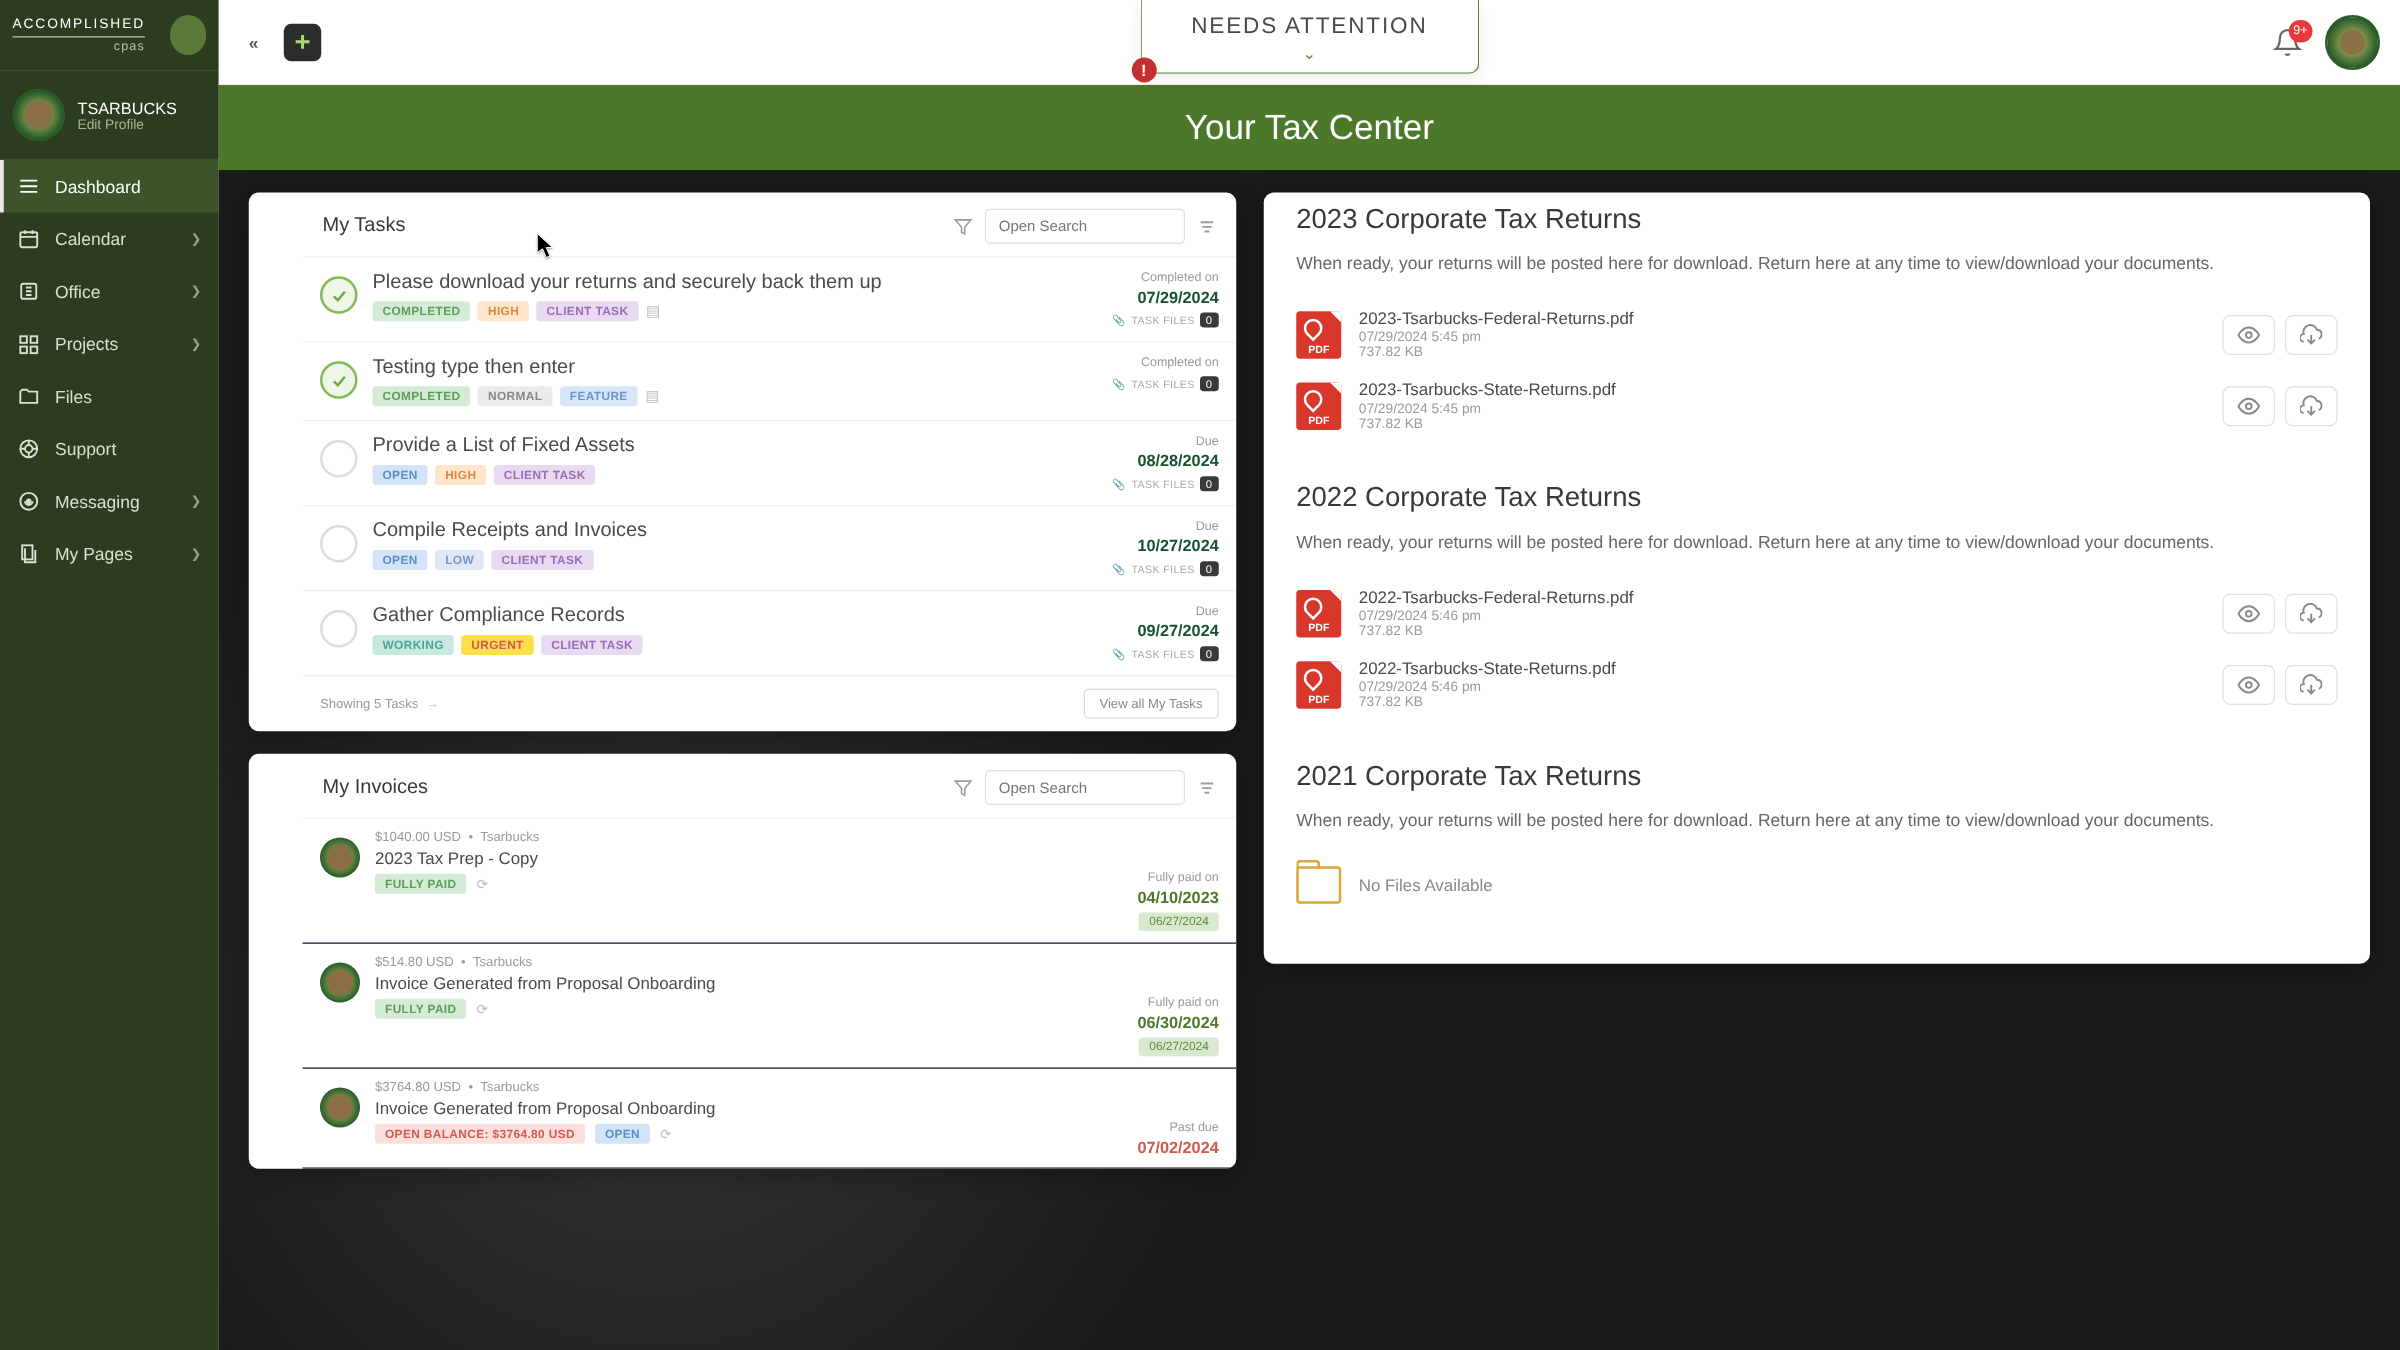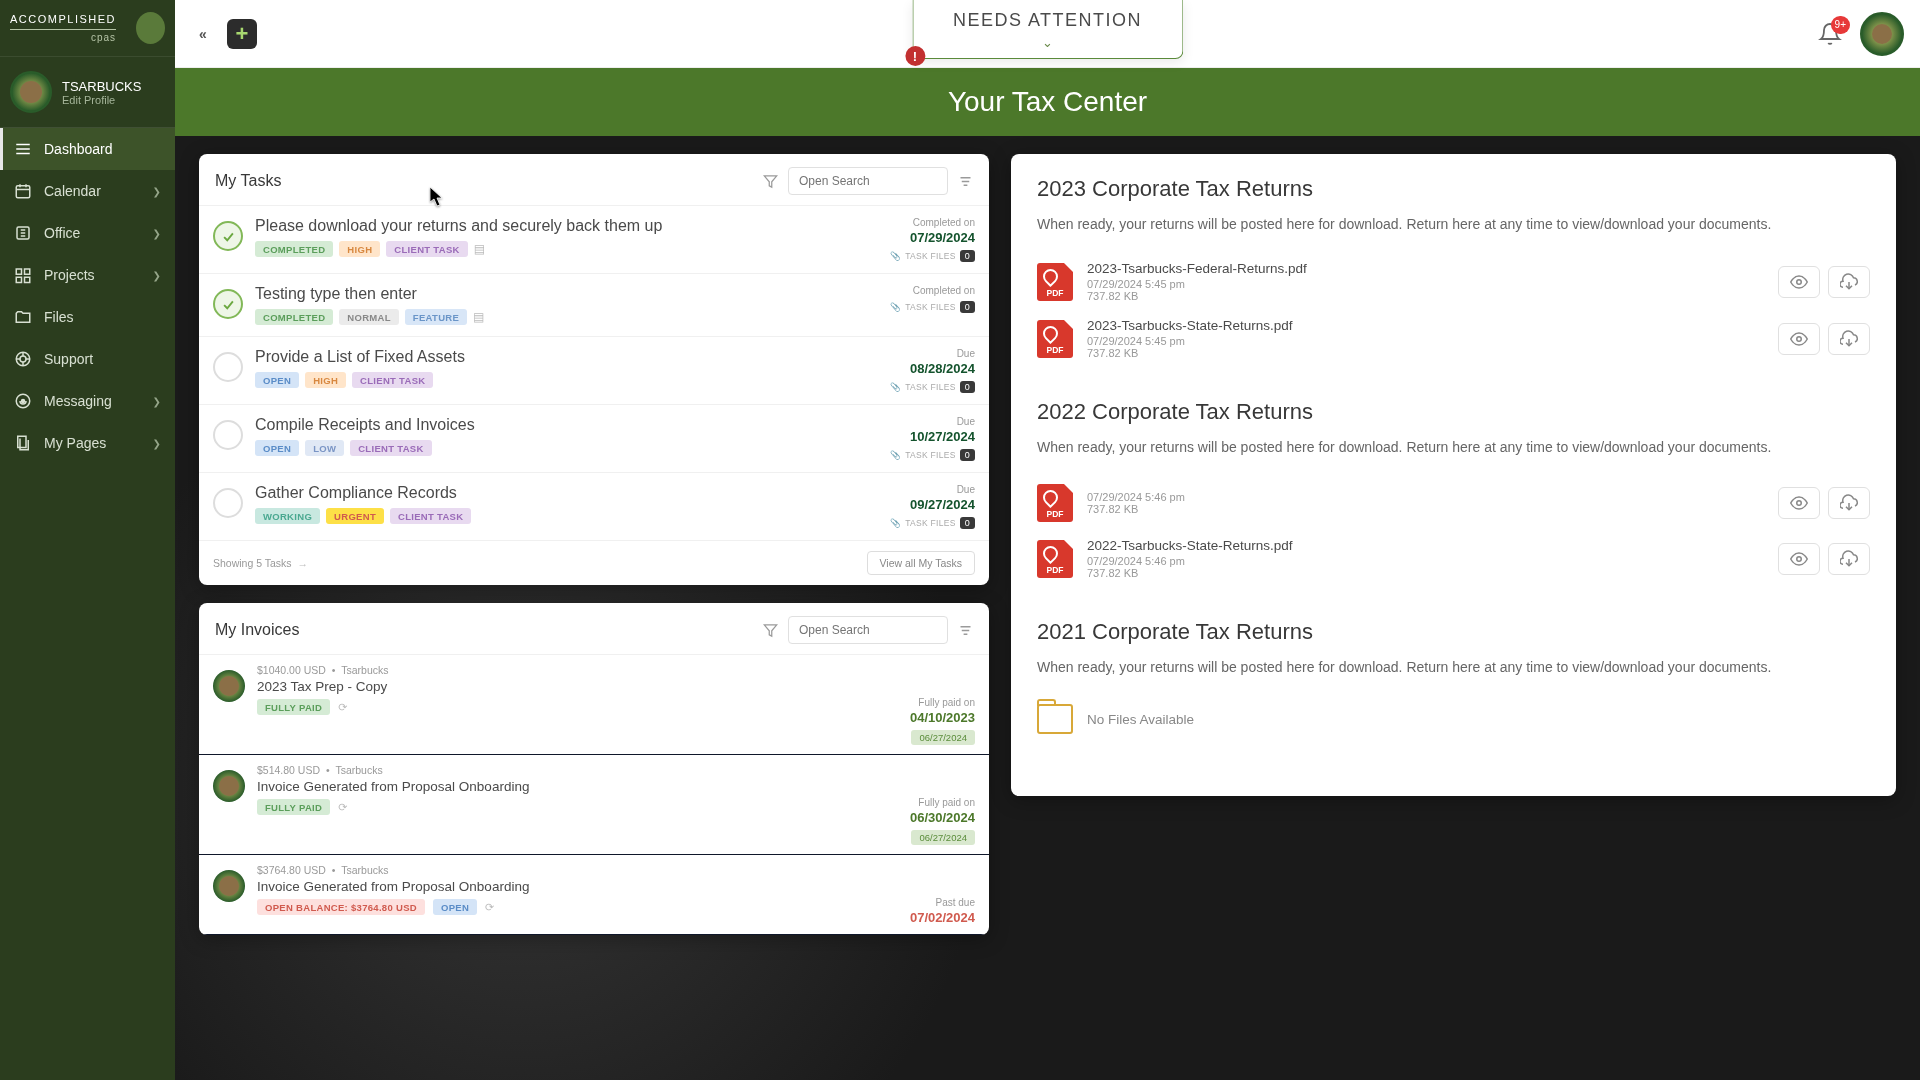--- a/index.html
+++ b/index.html
@@ -40,21 +40,21 @@
 .bell-badge { position: absolute; top: -6px; right: -8px; background: #e73939; color: #fff; font-size: 10px; min-width: 18px; height: 18px; border-radius: 10px; display: flex; align-items: center; justify-content: center; padding: 0 4px; }
 .top-avatar { width: 44px; height: 44px; border-radius: 50%; border: 2px solid #2a5c2a; background: radial-gradient(circle, #d4c86a 0%, #2a5c2a 70%); cursor: pointer; position: relative; }
 .top-avatar::after { content: ''; position: absolute; inset: 10px; border-radius: 50%; background: #8b6f47; }
 
 .page-header { background: #4c782a; padding: 18px; text-align: center; color: #fff; font-size: 28px; font-weight: 400; }
 
 .content { flex: 1; padding: 18px 24px; display: flex; gap: 22px; overflow: auto; background: radial-gradient(circle at 20% 70%, rgba(80,80,80,0.5), transparent 30%), #1a1a1a; }
 .col-left { width: 790px; display: flex; flex-direction: column; gap: 18px; }
 .col-right { flex: 1; }
 
-.card { background: #fff; border-radius: 8px; box-shadow: 0 4px 20px rgba(0,0,0,0.3); overflow: hidden; }
+.card { background: #fff; border-radius: 8px; box-shadow: 0 4px 20px rgba(0,0,0,0.3); overflow: hidden; padding-left: 43px; }
 .card-header { display: flex; align-items: center; padding: 13px 16px 10px; border-bottom: 1px solid #f0f0f0; }
 .card-title { font-size: 16px; color: #383838; font-weight: 500; }
 .card-header-right { margin-left: auto; display: flex; align-items: center; gap: 10px; }
 .filter-icon { color: #9a9a9a; cursor: pointer; }
 .search-input { border: 1px solid #e0e0e0; border-radius: 4px; padding: 6px 10px; font-size: 12px; width: 160px; color: #999; outline: none; }
 .sort-icon { color: #9a9a9a; cursor: pointer; }
 
 .task-row { display: flex; padding: 11px 14px; border-bottom: 1px solid #f0f0f0; gap: 12px; }
 .task-check { width: 30px; height: 30px; border-radius: 50%; border: 2px solid #ddd; flex-shrink: 0; display: flex; align-items: center; justify-content: center; margin-top: 4px; }
 .task-check.done { border-color: #82b858; background: #eef6e7; color: #6ba840; }
@@ -90,21 +90,21 @@
 .inv-badges { display: flex; gap: 8px; align-items: center; }
 .b-paid { background: #d5ebd5; color: #5b9e5b; }
 .b-bal { background: #fde0de; color: #d05a4e; }
 .refresh-icon { color: #bbb; font-size: 11px; }
 .inv-meta { text-align: right; }
 .inv-label { font-size: 10px; color: #999; margin-top: 33px; }
 .inv-date { font-size: 13px; color: #4c782a; font-weight: 600; margin-top: 2px; }
 .inv-date.past { color: #d05a4e; }
 .inv-secondary { display: inline-block; background: #d9e8cf; color: #5a8c3a; font-size: 9.5px; padding: 2px 8px; border-radius: 3px; margin-top: 5px; }
 
-.tax-card { background: #fff; border-radius: 8px; padding: 22px 26px; box-shadow: 0 4px 20px rgba(0,0,0,0.3); }
+.tax-card { background: #fff; border-radius: 8px; padding: 8px 26px; box-shadow: 0 4px 20px rgba(0,0,0,0.3); }
 .tax-section { margin-bottom: 32px; }
 .tax-title { font-size: 22px; color: #383838; font-weight: 500; margin-bottom: 12px; }
 .tax-desc { font-size: 14px; color: #666; line-height: 1.5; margin-bottom: 18px; }
 .file-row { display: flex; align-items: center; gap: 14px; padding: 8px 0; }
 .pdf-icon { width: 36px; height: 38px; background: #d8382c; border-radius: 3px; position: relative; display: flex; align-items: flex-end; justify-content: center; color: #fff; font-size: 8.5px; font-weight: bold; padding-bottom: 3px; }
 .pdf-icon::before { content: ''; position: absolute; top: 0; right: 0; border-style: solid; border-width: 0 9px 9px 0; border-color: transparent #fff transparent transparent; }
 .pdf-icon::after { content: ''; position: absolute; top: 6px; left: 6px; width: 11px; height: 11px; border: 2px solid #fff; border-radius: 50% 50% 50% 0; transform: rotate(-45deg); }
 .file-info { flex: 1; }
 .file-name { font-size: 13.5px; color: #4a4a4a; margin-bottom: 2px; }
 .file-date { font-size: 11px; color: #999; }
@@ -525,20 +525,21 @@
                   </div>
         </div>
       </div>
             </div>
             <div class="tax-section">
               <div class="tax-title">2022 Corporate Tax Returns</div>
     <div class="tax-desc">When ready, your returns will be posted here for download. Return here at any time to view/download your documents.</div>
     <div class="file-row">
         <div class="pdf-icon">PDF</div>
         <div class="file-info">
+          <div class="file-name">2022-Tsarbucks-Federal-Returns.pdf</div>
           <div class="file-date">07/29/2024 5:46 pm</div>
           <div class="file-size">737.82 KB</div>
         </div>
         <div class="file-actions">
           <div class="action-btn">
                     <svg width="18" height="18" viewBox="0 0 24 24" fill="none" stroke="currentColor" stroke-width="2">
                       <path d="M1 12s4-8 11-8 11 8 11 8-4 8-11 8-11-8-11-8z"></path>
                       <circle cx="12" cy="12" r="3"></circle>
                     </svg>
                   </div>

